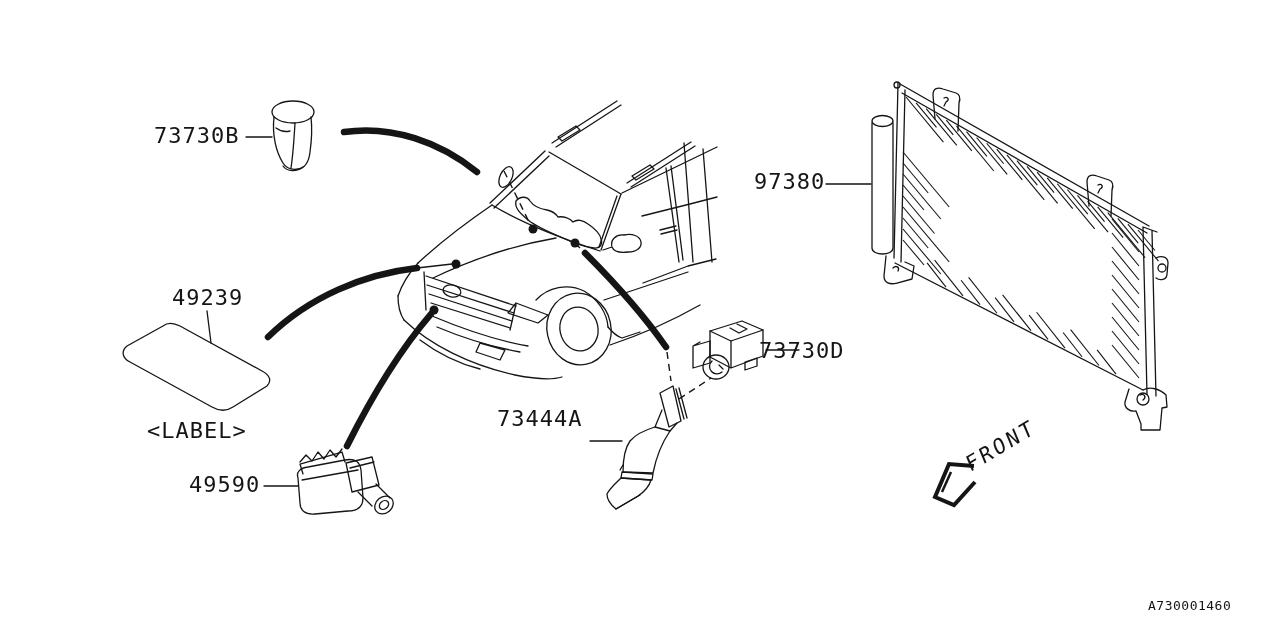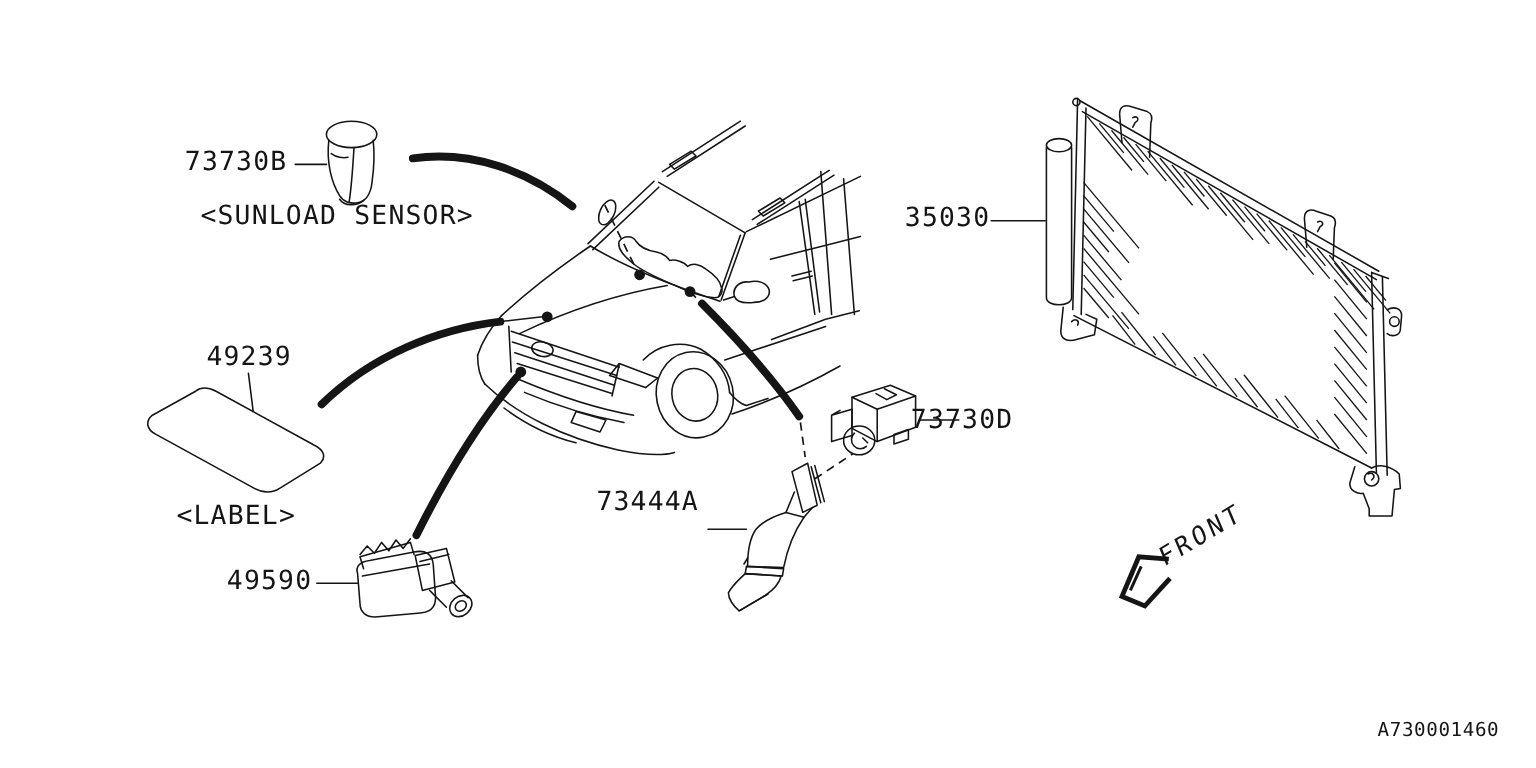--- a/index.html
+++ b/index.html
@@ -1,21 +1,21 @@
 <!DOCTYPE html>
 <html><head>
 <meta charset="utf-8">
 <style>
   html,body{margin:0;padding:0;background:#fff;}
   #canvas{position:relative;width:1280px;height:640px;background:#ffffff;overflow:hidden;
           font-family:"DejaVu Sans Mono",monospace;}
   #art{position:absolute;left:0;top:0;}
   .lbl{position:absolute;font-family:"DejaVu Sans Mono",monospace;font-size:22px;line-height:1.1;
        letter-spacing:1px;color:#151515;white-space:pre;}
-  .small{font-size:16px;letter-spacing:0.5px;}
+  .small{font-size:13px;letter-spacing:0.5px;}
   .front{left:972px;top:454px;transform-origin:0 100%;transform:rotate(-31deg) skewX(-8deg);
          font-size:21px;letter-spacing:3px;}
   svg *{vector-effect:non-scaling-stroke;}
   .ink{stroke:#151515;fill:none;stroke-width:1.3;stroke-linecap:round;stroke-linejoin:round;}
   .thick{stroke:#151515;fill:none;stroke-width:6.5;stroke-linecap:round;}
   .dash{stroke:#151515;fill:none;stroke-width:1.4;stroke-dasharray:7 5;}
   .dot{fill:#151515;stroke:none;}
   #hatch line{stroke:#151515;stroke-width:1.1;}
 </style>
 </head>
@@ -232,28 +232,27 @@
         </g>
   </g>
 
   <g>
     <path d="M974,466 L949,464 L935,497 L954,505 L975,482" fill="none" stroke="#151515" stroke-width="4" stroke-linejoin="miter"></path>
     <path d="M951,472 L942,492" fill="none" stroke="#151515" stroke-width="2.5"></path>
   </g>
 </svg>
 
 <div class="lbl" style="left:154px;top:124px">73730B</div>
-<div class="lbl" style="left:167px;top:169px">&lt;SUNLOAD SENSOR&gt;</div>
 
 <div class="lbl" style="left:172px;top:286px">49239</div>
 <div class="lbl" style="left:147px;top:419px">&lt;LABEL&gt;</div>
 
 <div class="lbl" style="left:189px;top:473px">49590</div>
 
 <div class="lbl" style="left:497px;top:407px">73444A</div>
 
 <div class="lbl" style="left:759px;top:339px">73730D</div>
-<div class="lbl" style="left:754px;top:170px">35030</div>
+<div class="lbl" style="left:754px;top:170px">97380</div>
 
 <div class="lbl front">FRONT</div>
 <div class="lbl small" style="left:1148px;top:599px">A730001460</div>
 
 </div>
 
 </body></html>

